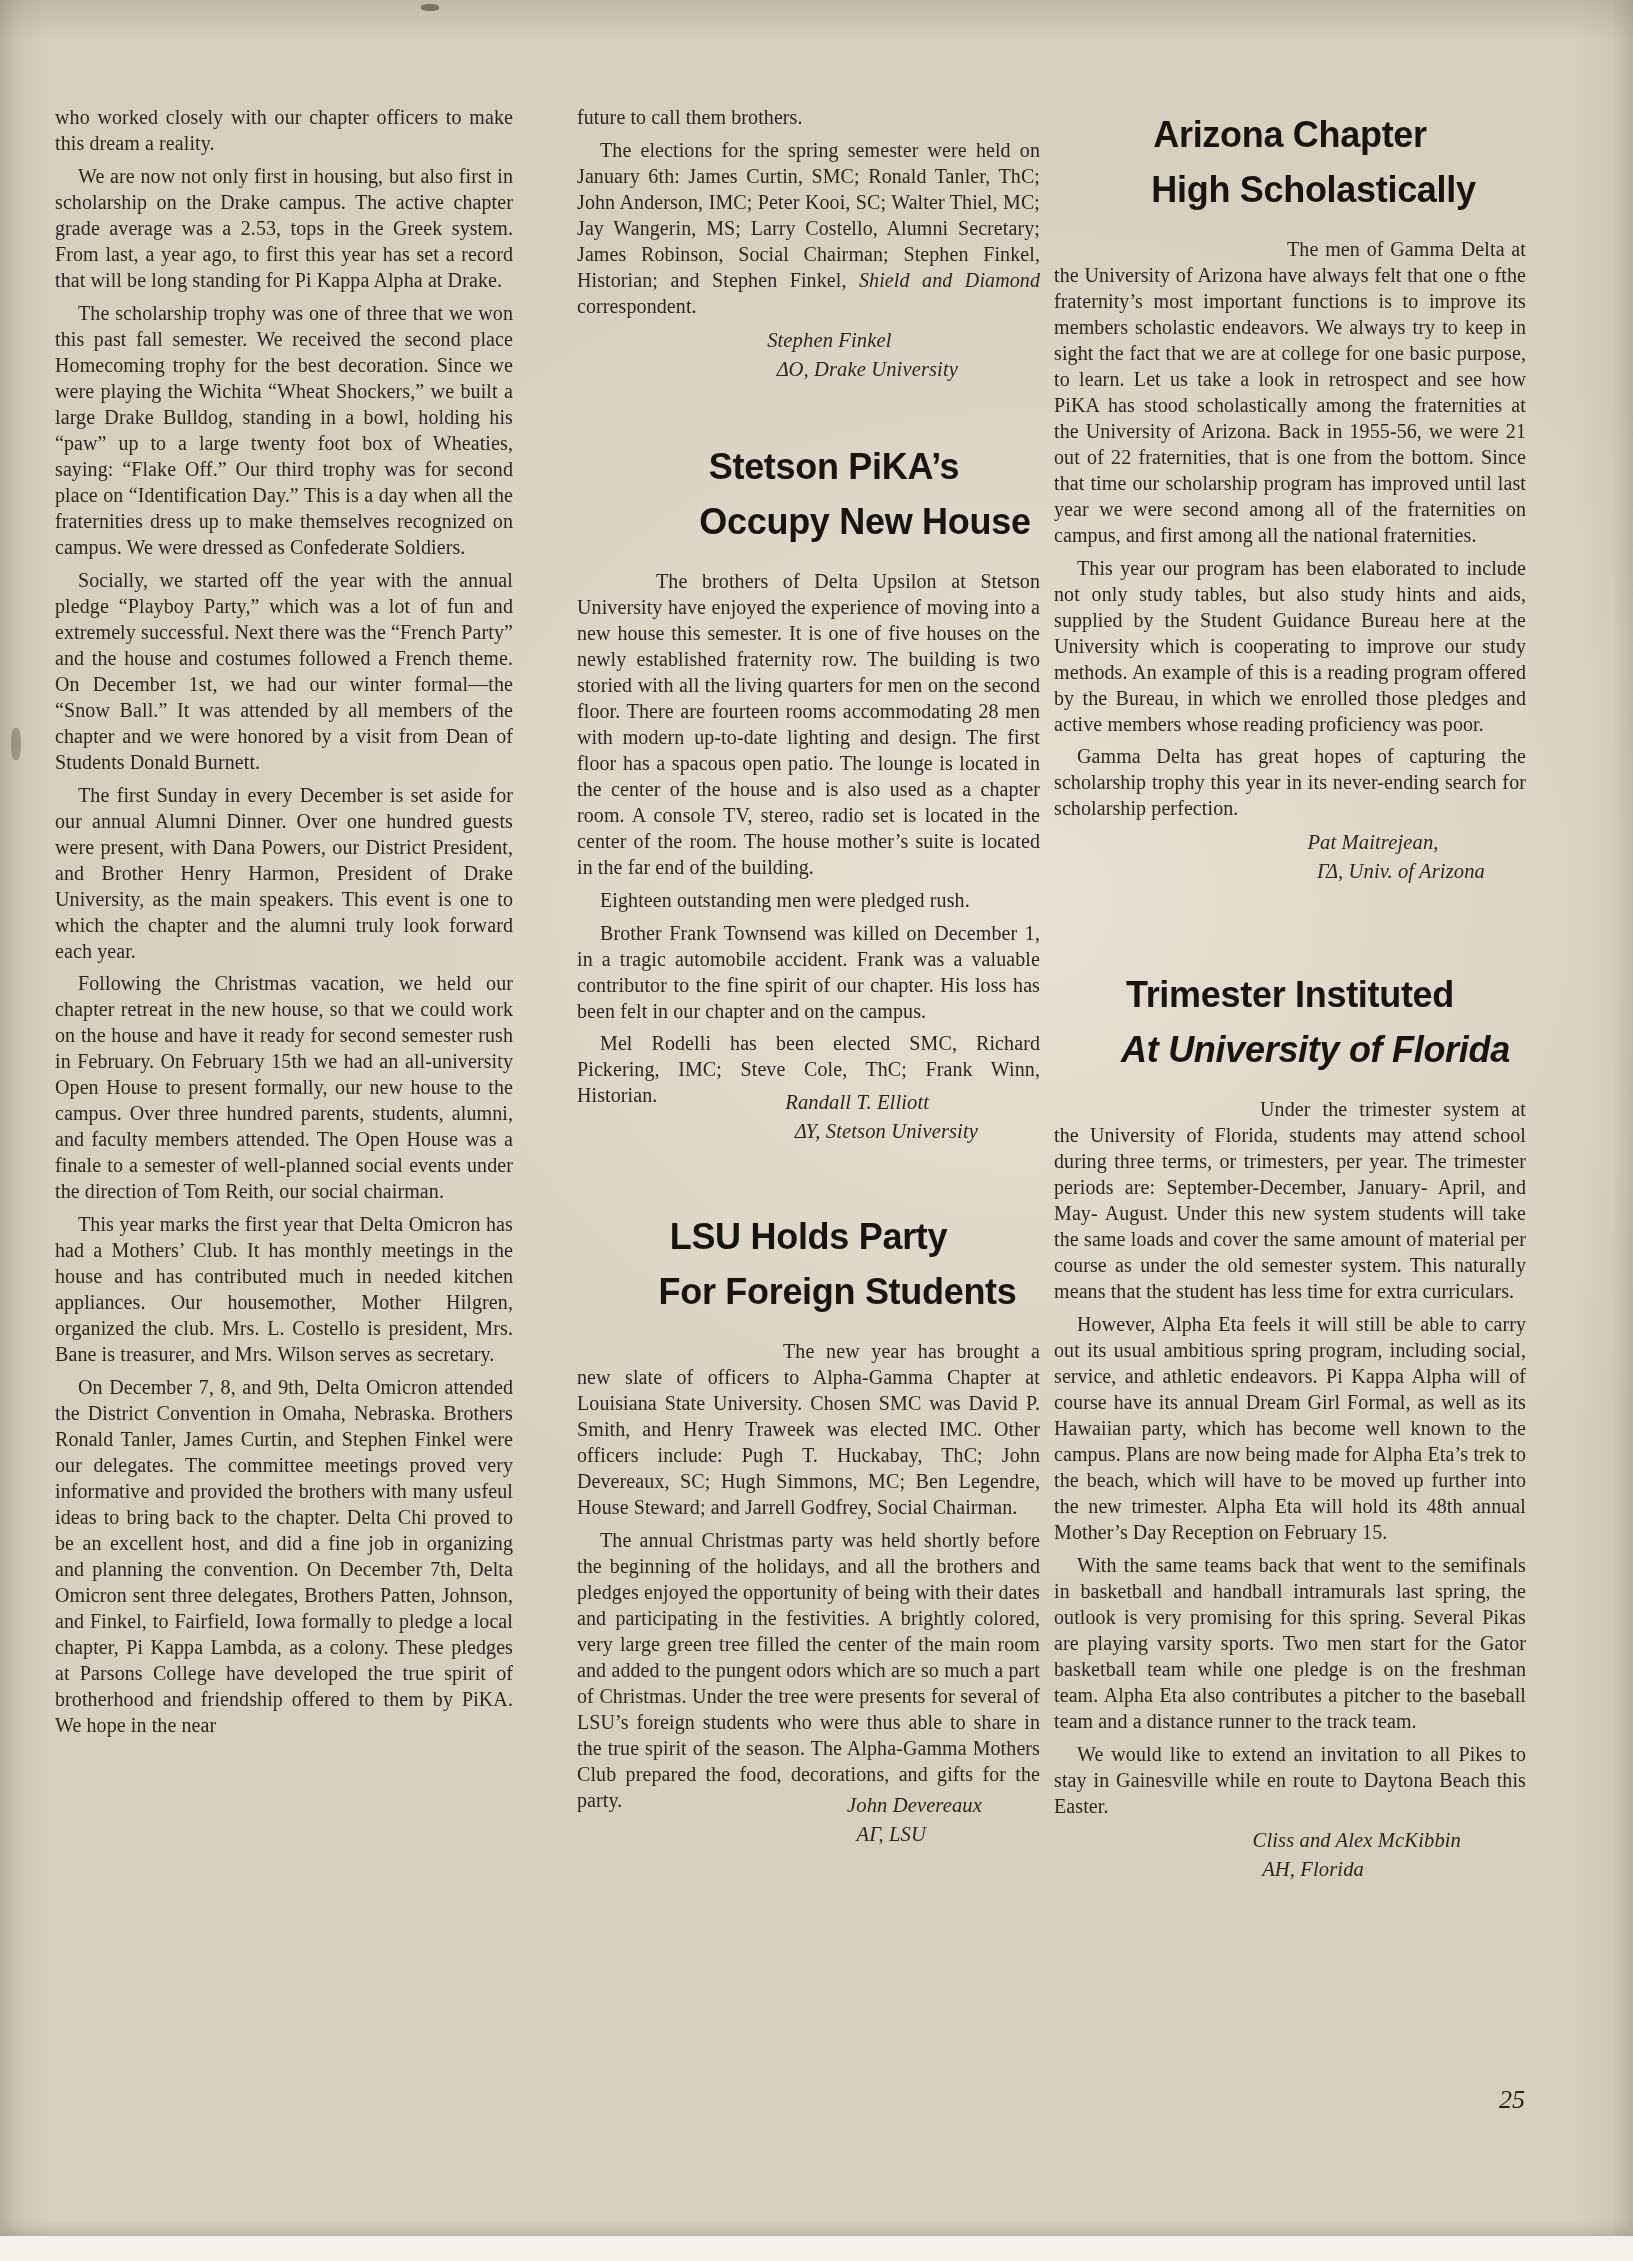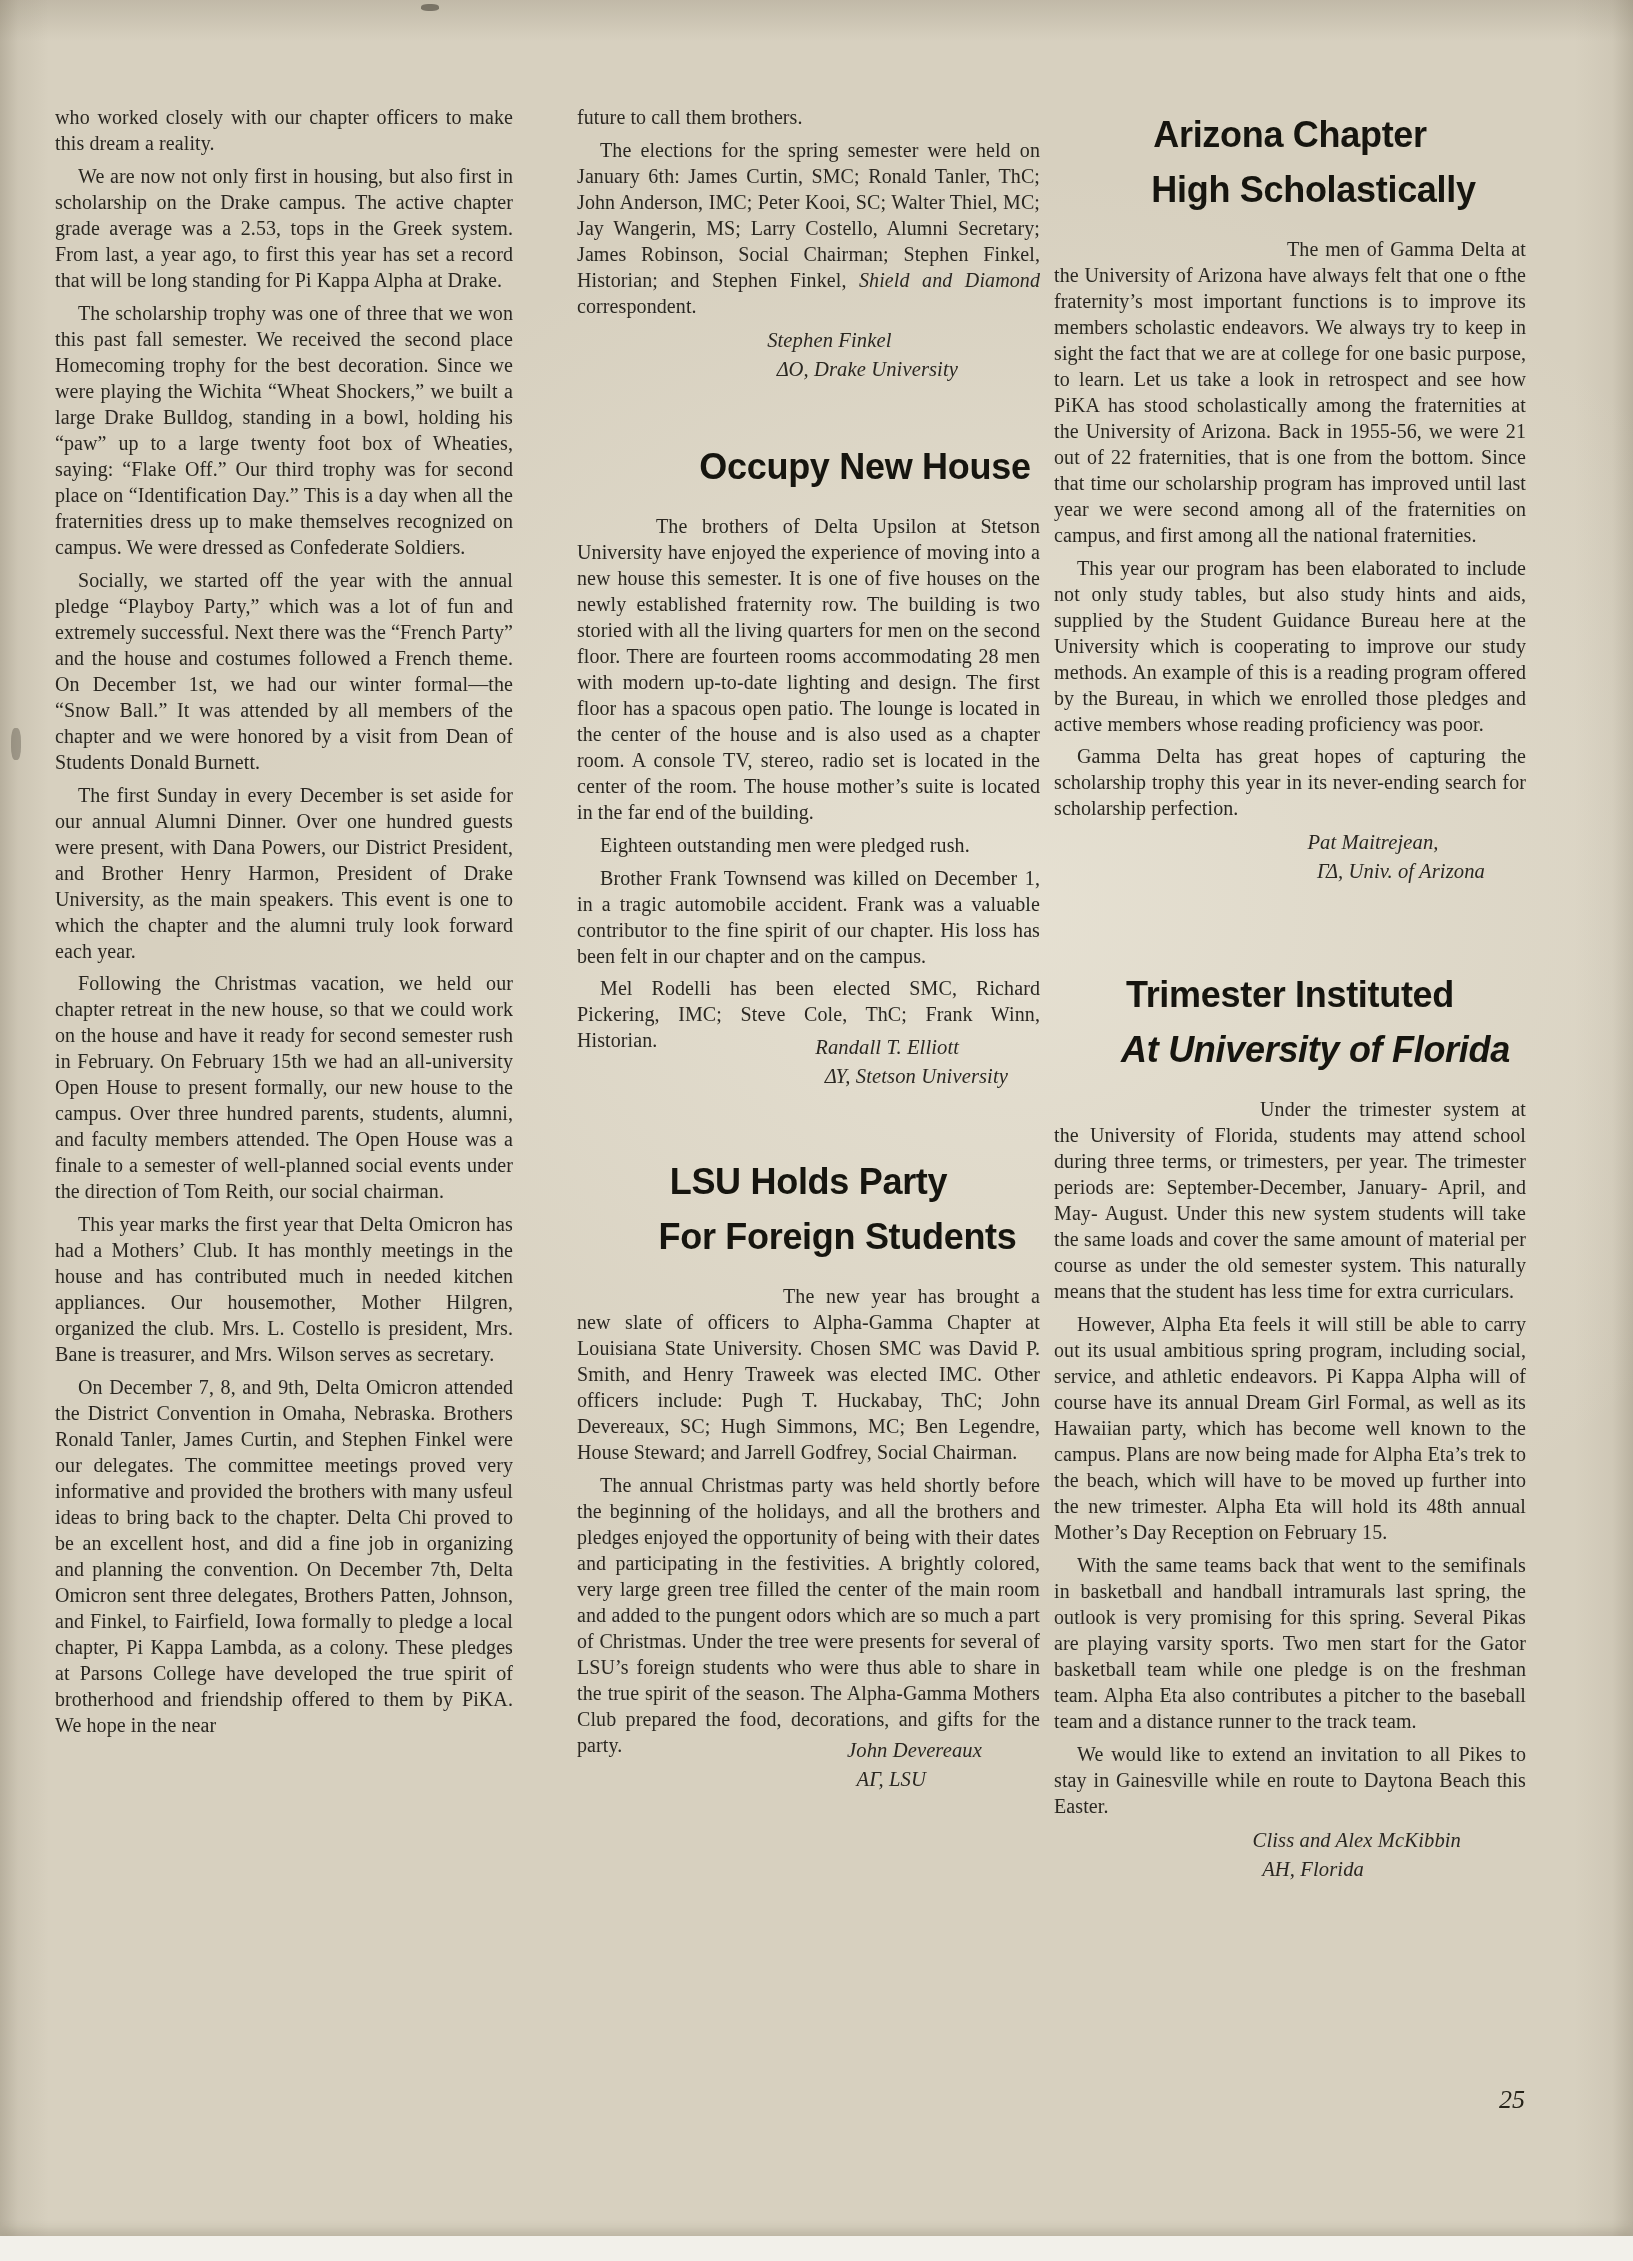--- a/index.html
+++ b/index.html
@@ -66,21 +66,21 @@
 
   .signature {
     font-style:italic;
     font-size:20.6px; line-height:29px;
     width:-moz-fit-content; width:fit-content;
     margin:2.7px 75px 11px auto;
     text-align:left;
   }
   .signature .chap { padding-left:9.6px; }
   .sig-drake   { margin-right:82px; }
-  .sig-stetson { margin-top:-27.4px; margin-right:32px; }
+  .sig-stetson { margin-top:-27.4px; margin-right:62px; }
   .sig-lsu     { margin-top:-29px; margin-right:58px;font-style:italic; }
   .sig-arizona { margin-right:41px; }
   .sig-florida { margin-right:65px; margin-top:6.9px; }
 
   .pagenum {
     position:absolute;
     right:108px; top:2085px;
     font-size:26px; font-style:italic;
     color:#262319;
   }
@@ -107,20 +107,21 @@
 <div class="col col2">
   <p class="noindent">future to call them brothers.</p>
   <p><span>The elections for the spring semester were held on January 6th:  James Curtin, SMC; Ronald Tanler, ThC; John Anderson, IMC; Peter Kooi, SC; Walter Thiel, MC; Jay Wangerin, MS; Larry Costello, Alumni Secretary; James Robinson, Social Chairman; Stephen Finkel, Historian; and Stephen Finkel, </span><i class="runin">Shield and Diamond</i><span> correspondent.</span></p>
 
   <div class="signature sig-drake">
     <div class="name">Stephen Finkel</div>
     <div class="chap">ΔΟ, Drake University</div>
   </div>
 
   <h2 class="headline stetson">
+    <span class="l1">Stetson PiKA’s</span>
     <span class="l2">Occupy New House</span>
   </h2>
   <p class="opener-stetson">The brothers of Delta Upsilon at Stetson University have enjoyed the experience of moving into a new house this semester.  It is one of five houses on the newly established fraternity row.  The building is two storied with all the living quarters for men on the second floor.  There are fourteen rooms accommodating 28 men with modern up-to-date lighting and design.  The first floor has a spacous open patio.  The lounge is located in the center of the house and is also used as a chapter room.  A console TV, stereo, radio set is located in the center of the room.  The house mother’s suite is located in the far end of the building.</p>
   <p>Eighteen outstanding men were pledged rush.</p>
   <p>Brother Frank Townsend was killed on December 1, in a tragic automobile accident. Frank was a valuable contributor to the fine spirit of our chapter.  His loss has been felt in our chapter and on the campus.</p>
   <p>Mel Rodelli has been elected SMC, Richard Pickering, IMC; Steve Cole, ThC; Frank Winn, Historian.</p>
 
   <div class="signature sig-stetson">
     <div class="name">Randall T. Elliott</div>
     <div class="chap">ΔΥ, Stetson University</div>

